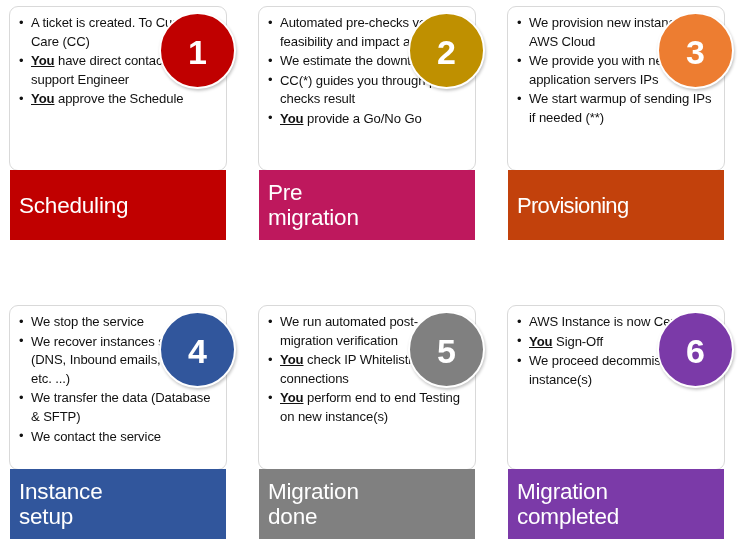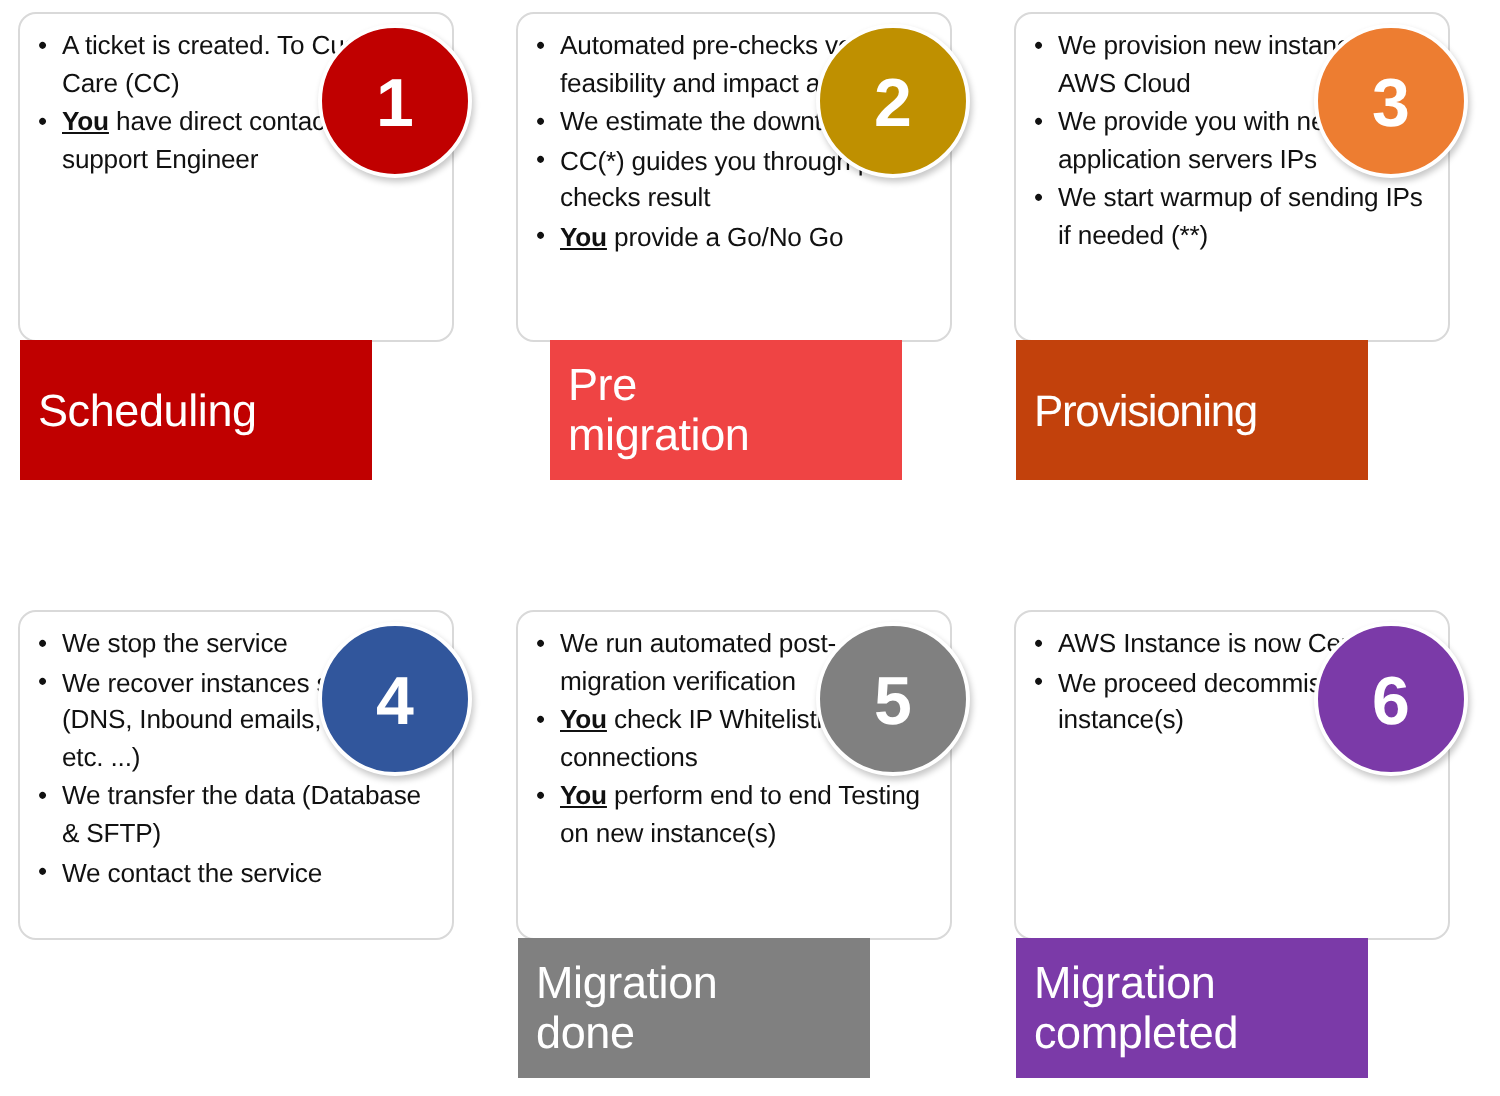--- a/index.html
+++ b/index.html
@@ -75,21 +75,21 @@
   .you {
     font-weight: bold;
     text-decoration: underline;
   }
 
   
   .banner {
     position: absolute;
     left: 1px;
     top: 164px;
-    width: 176px;
+    width: 216px;
     height: 70px;
     box-sizing: border-box;
     display: flex;
     align-items: center;
     overflow: hidden;
   }
   .banner-label {
     color: #ffffff;
     font-size: 22.5px;
     line-height: 25px;
@@ -130,39 +130,40 @@
 </style>
 </head>
 <body>
 
 <div id="stage">
     <div class="card col1 row1">
       <div class="card-body">
         <ul class="bullets">
           <li><span>A ticket is created. To Customer Care (CC)</span></li>
           <li><span class="you">You</span><span> have direct contact with a support Engineer</span></li>
+          <li><span class="you">You</span><span> approve the Schedule</span></li>
         </ul>
       </div>
       <div class="banner" style="background: rgb(192, 0, 0);">
         <div class="banner-label">Scheduling</div>
       </div>
       <div class="num-circle" style="background: rgb(192, 0, 0);">
         <span>1</span>
       </div>
     </div>
     <div class="card col2 row1">
       <div class="card-body">
         <ul class="bullets">
           <li><span>Automated pre-checks verifies feasibility and impact analysis</span></li>
           <li><span>We estimate the downtime</span></li>
           <li><span>CC(*) guides you through pre-checks result</span></li>
           <li><span class="you">You</span><span> provide a Go/No Go</span></li>
         </ul>
       </div>
-      <div class="banner" style="background: #ef4444; margin-left: 16px;">
+      <div class="banner" style="background: #be185d;">
         <div class="banner-label">Pre
 migration</div>
       </div>
       <div class="num-circle" style="background: rgb(191, 144, 0);">
         <span>2</span>
       </div>
     </div>
     <div class="card col3 row1">
       <div class="card-body">
         <ul class="bullets">
@@ -180,20 +181,24 @@
     </div>
     <div class="card col1 row2">
       <div class="card-body">
         <ul class="bullets">
           <li><span>We stop the service</span></li>
           <li><span>We recover instances settings (DNS, Inbound emails, Tracking, etc. ...)</span></li>
           <li><span>We transfer the data (Database &amp; SFTP)</span></li>
           <li><span>We contact the service</span></li>
         </ul>
       </div>
+      <div class="banner" style="background: rgb(49, 86, 156);">
+        <div class="banner-label">Instance
+setup</div>
+      </div>
       <div class="num-circle" style="background: rgb(49, 86, 156);">
         <span>4</span>
       </div>
     </div>
     <div class="card col2 row2">
       <div class="card-body">
         <ul class="bullets">
           <li><span>We run automated post-migration verification</span></li>
           <li><span class="you">You</span><span> check  IP Whitelisting for connections</span></li>
           <li><span class="you">You</span><span> perform end to end Testing on new instance(s)</span></li>
@@ -204,20 +209,21 @@
 done</div>
       </div>
       <div class="num-circle" style="background: rgb(128, 128, 128);">
         <span>5</span>
       </div>
     </div>
     <div class="card col3 row2">
       <div class="card-body">
         <ul class="bullets">
           <li><span>AWS Instance is now Certified</span></li>
+          <li><span class="you">You</span><span> Sign-Off</span></li>
           <li><span>We proceed decommission old instance(s)</span></li>
         </ul>
       </div>
       <div class="banner" style="background: rgb(123, 58, 168);">
         <div class="banner-label">Migration
 completed</div>
       </div>
       <div class="num-circle" style="background: rgb(123, 58, 168);">
         <span>6</span>
       </div>

